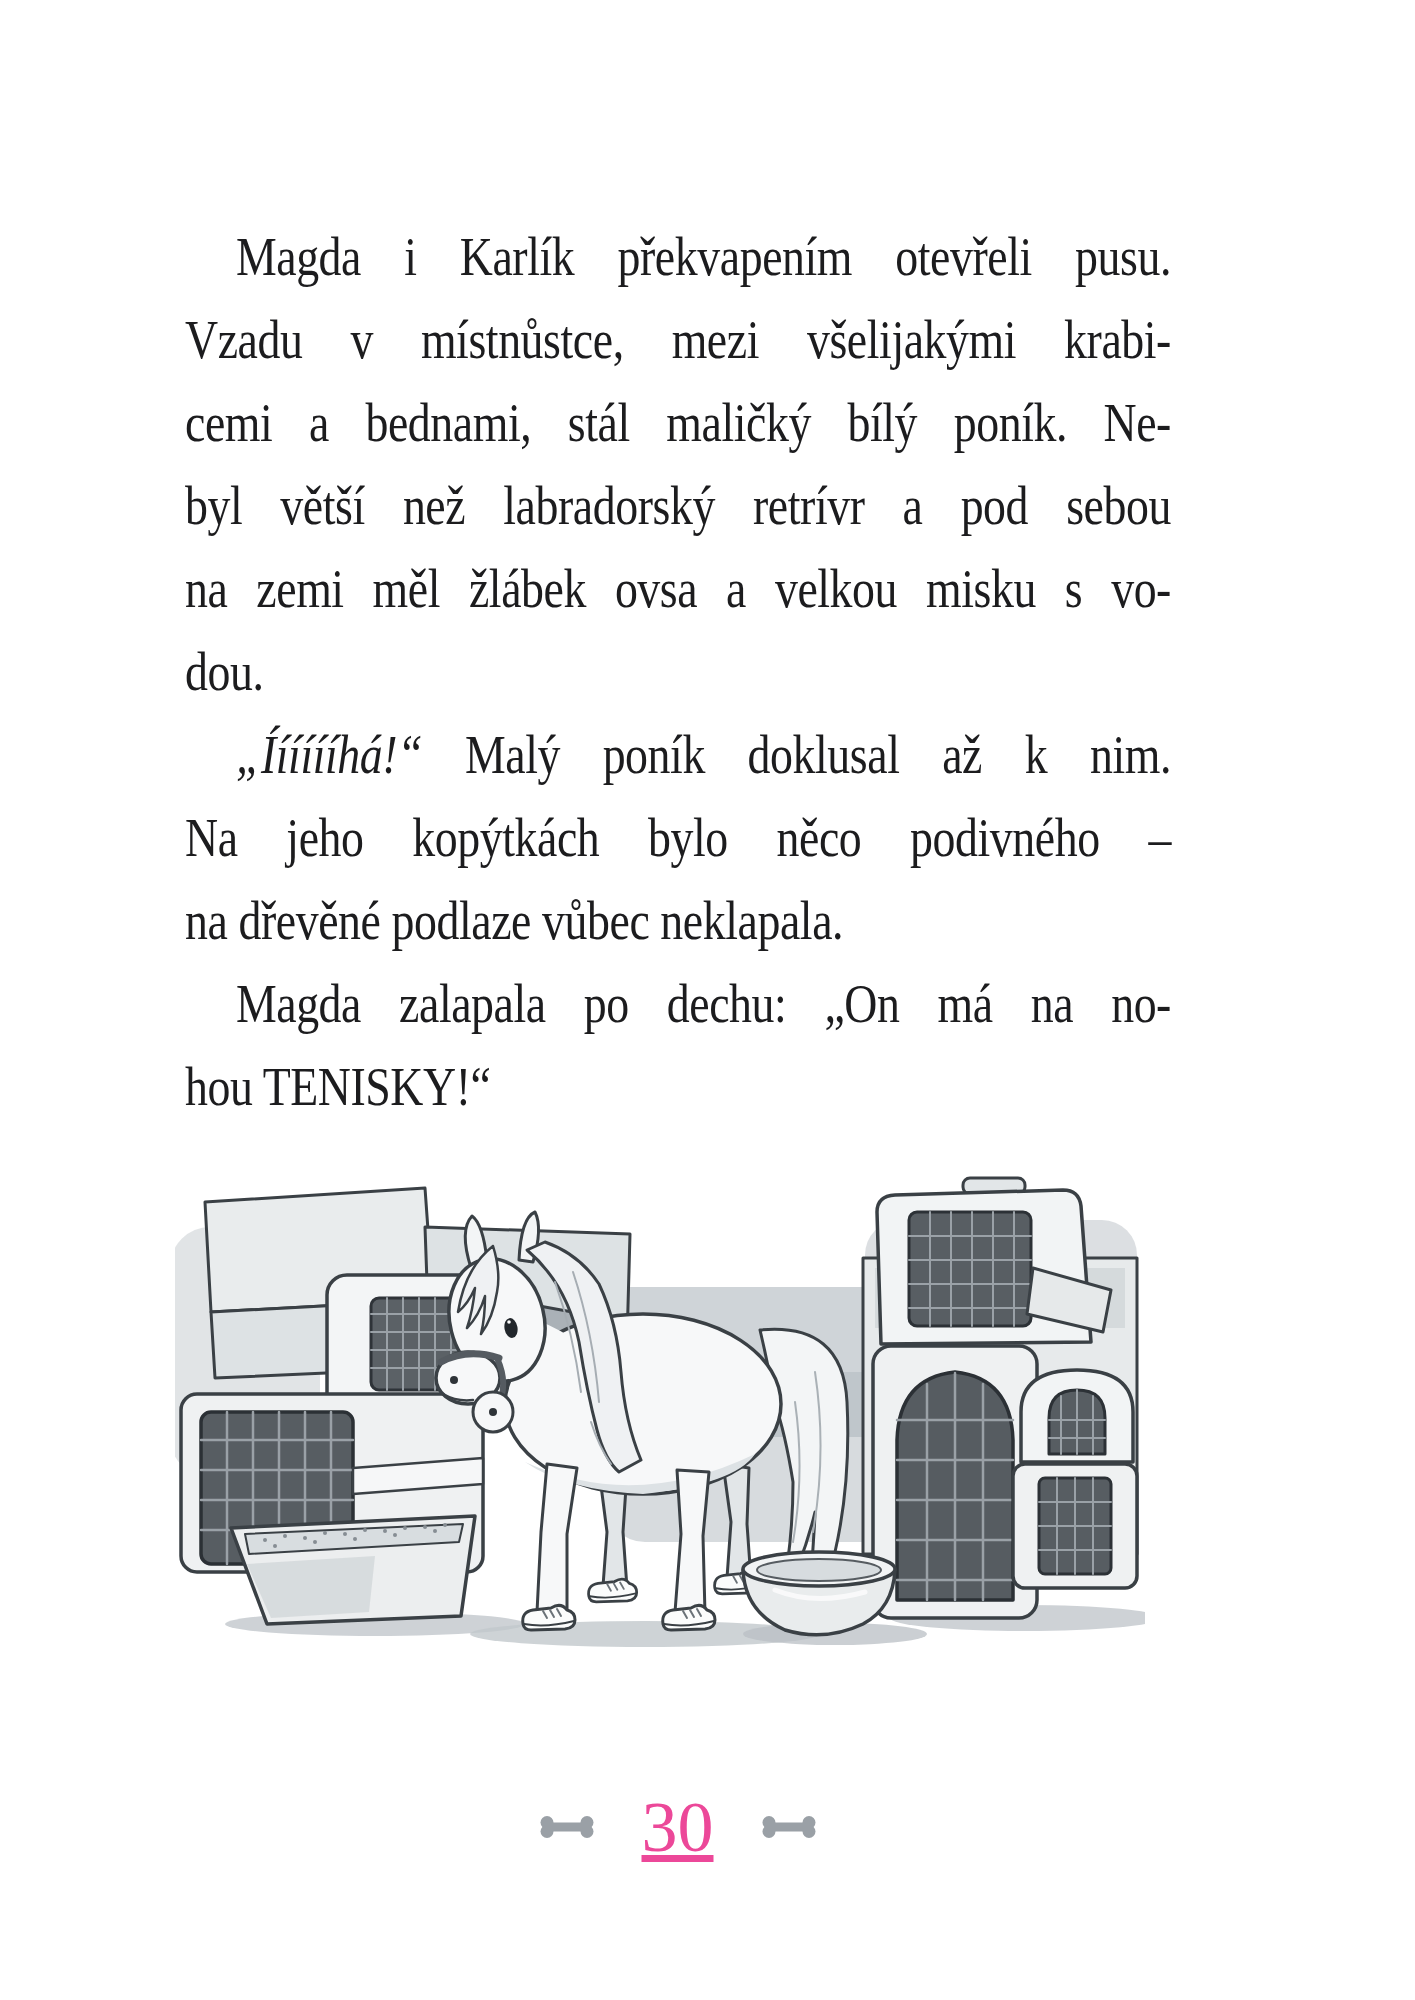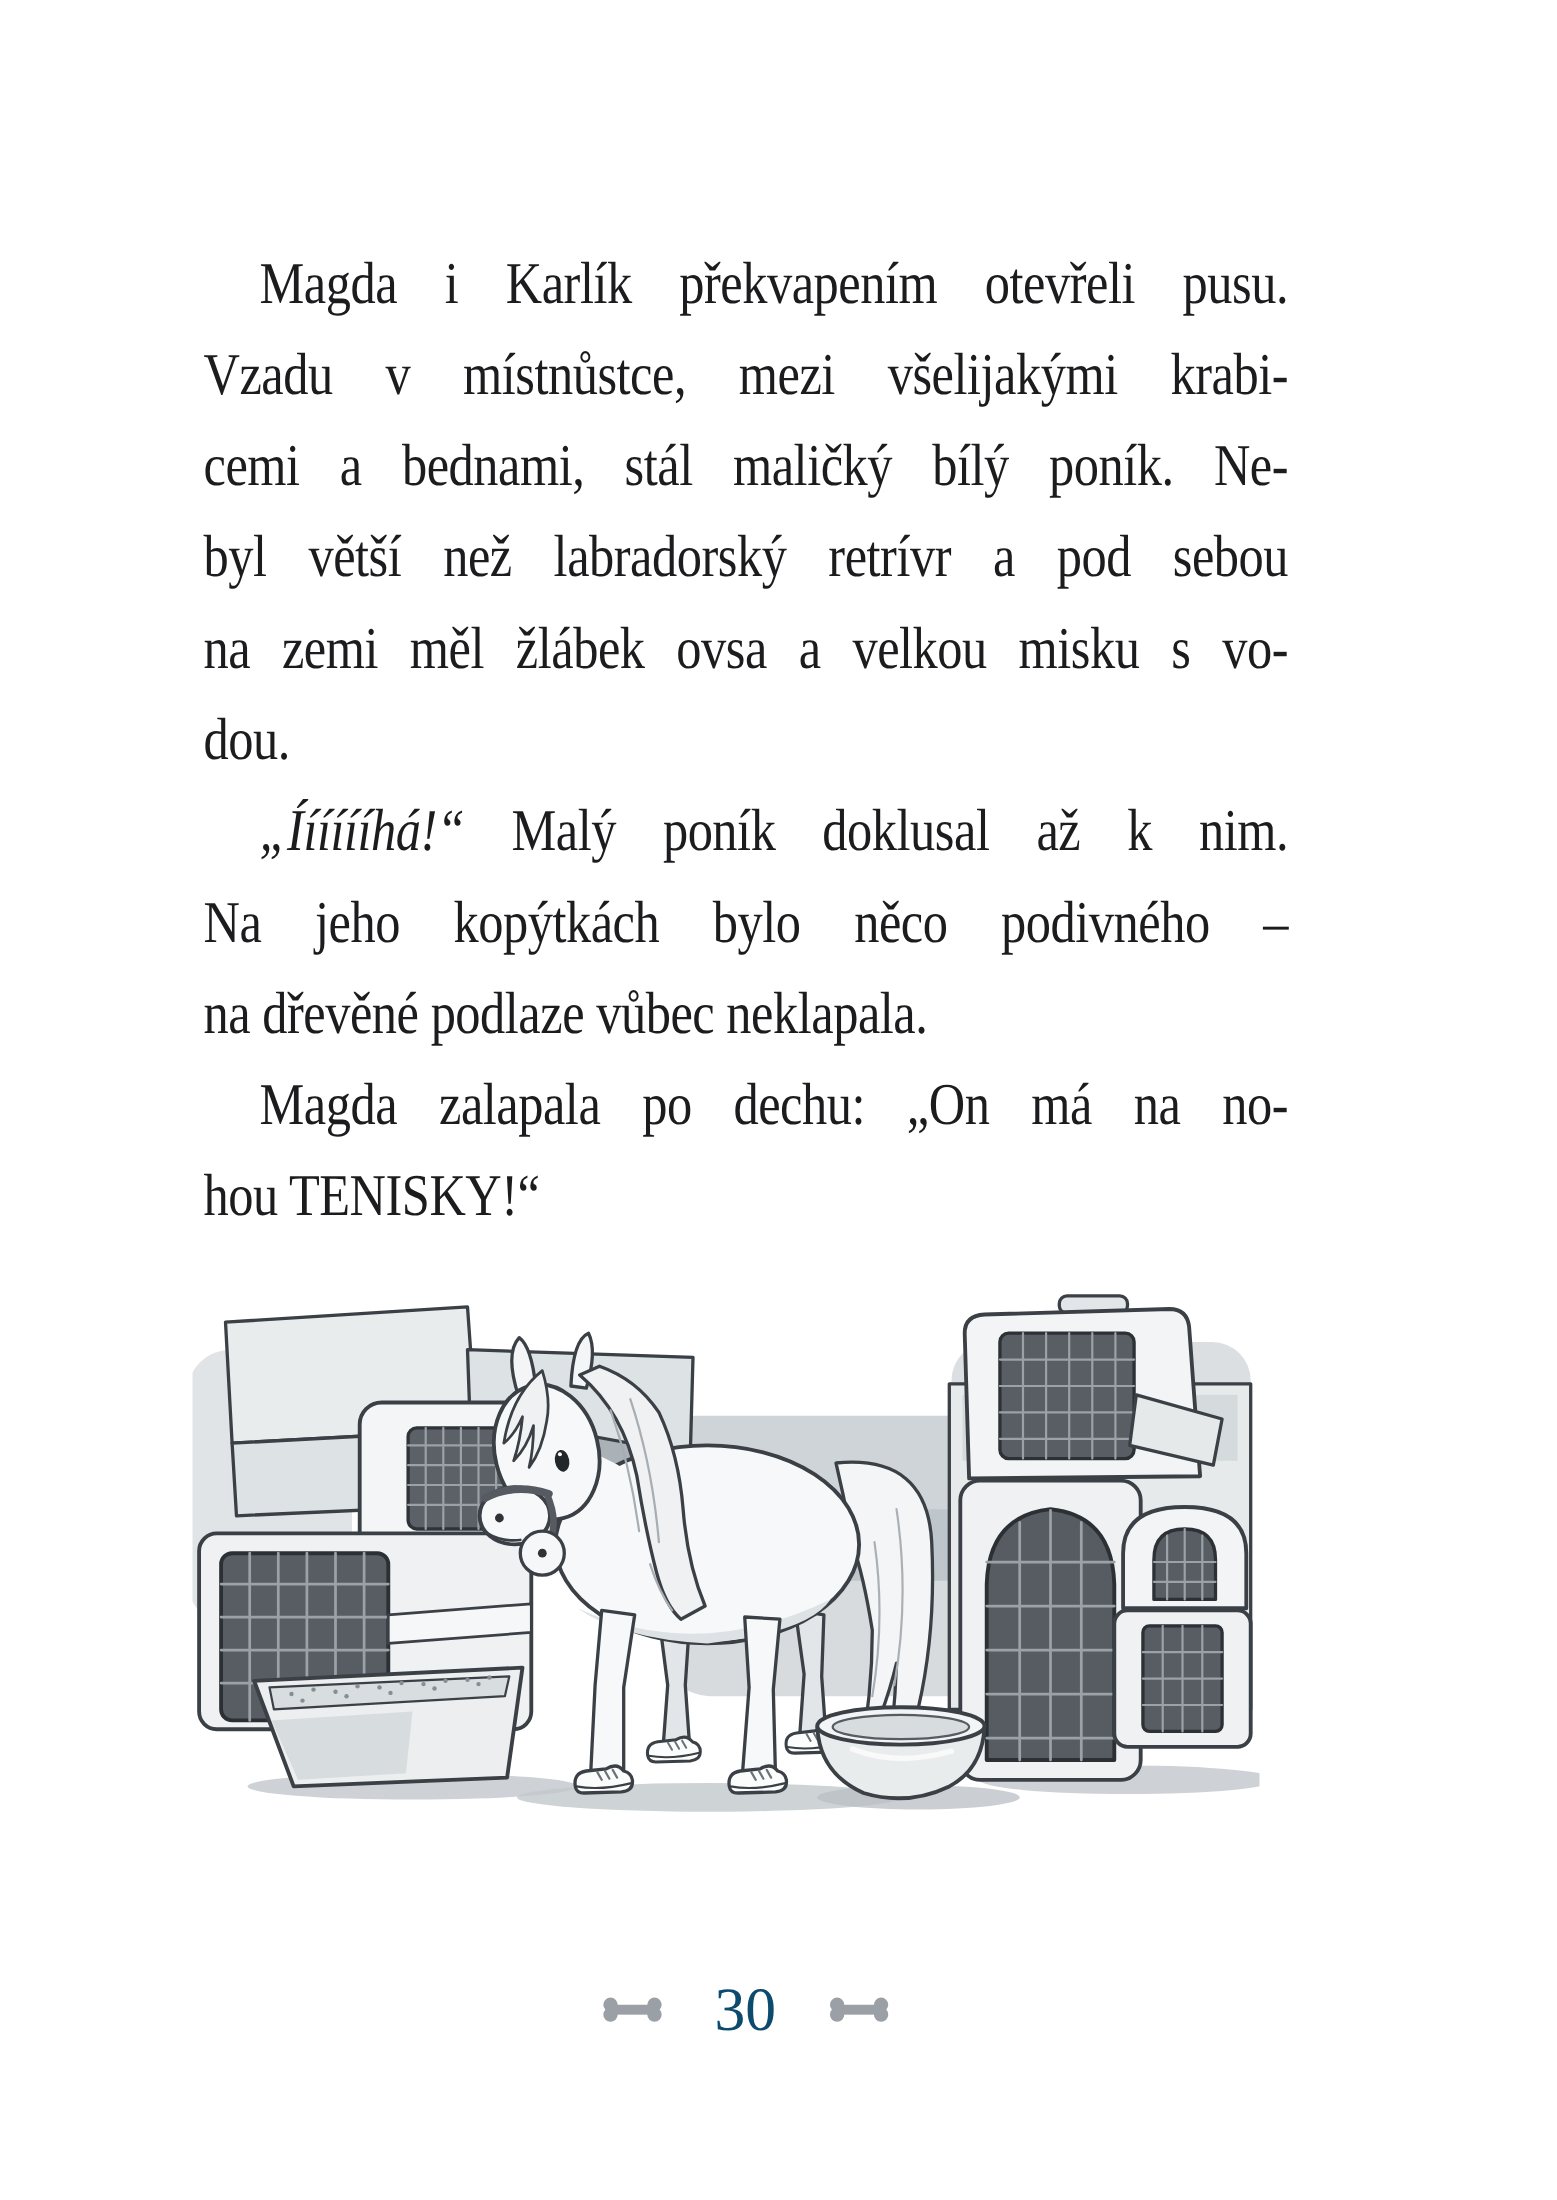--- a/index.html
+++ b/index.html
@@ -10,21 +10,21 @@
         color:#1c1c1e;text-align:justify;text-align-last:justify;
         transform:scaleX(0.8485);transform-origin:0 0;white-space:normal;}
   .line.para-end{text-align-last:left;}
   .line.indent{text-indent:60px;}
   .line .it{font-style:italic;}
   .illu{position:absolute;left:175px;top:1172px;width:970px;height:480px;}
   .illu svg{display:block;}
   .illu svg *{stroke-linejoin:round;stroke-linecap:round;}
   .footer{position:absolute;left:185px;top:1792px;width:985px;height:70px;
           display:flex;align-items:center;justify-content:center;gap:46px;}
-  .page-number{font-size:56px;color:#0c4a6e;line-height:70px;}
+  .page-number{font-size:72px;color:#ec4899;line-height:70px;text-decoration:underline;}
   .bone{width:58px;height:24px;}
 </style>
 </head>
 <body>
 
 <div class="page">
 
   <div class="textblock">
     <div class="line indent">Magda i Karlík překvapením otevřeli pusu.</div>
     <div class="line">Vzadu v místnůstce, mezi všelijakými krabi-</div>

